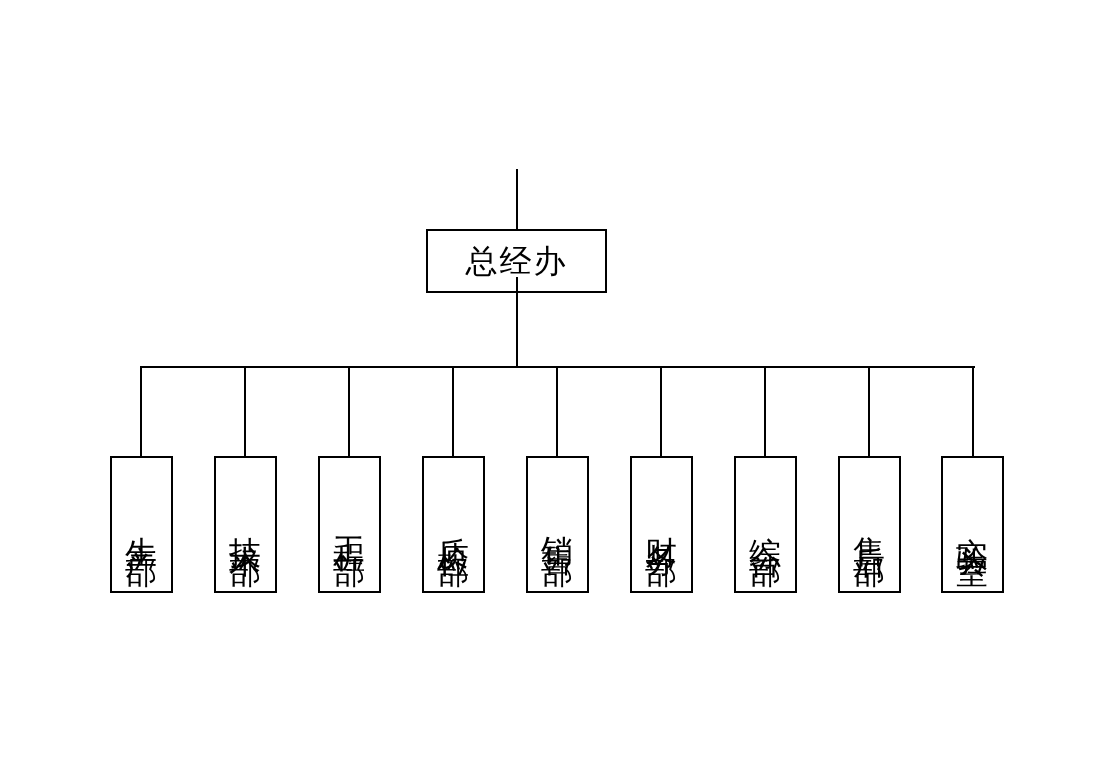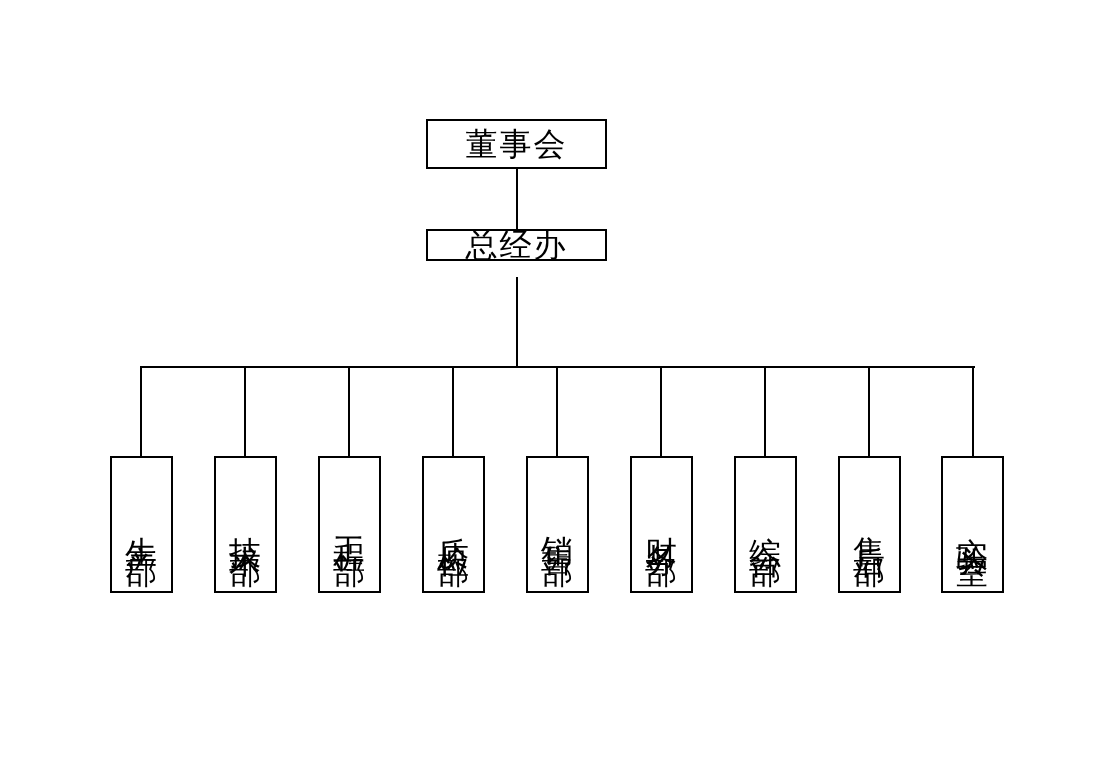--- a/index.html
+++ b/index.html
@@ -29,21 +29,21 @@
   .node-h {            
     width: 181px;
     height: 50px;
     left: 426px;
     font-size: 32px;
     letter-spacing: 2px;
     line-height: 1;
     white-space: nowrap;
   }
   .node-top    { top: 119px; }
-  .node-mid    { top: 229px; height: 32px; }
+  .node-mid    { top: 229px; height: 64px; }
   .node-v {            
     width: 63px;
     height: 137px;
     top: 456px;
     font-size: 32px;
     writing-mode: vertical-rl;
     text-orientation: upright;
     letter-spacing: 9px;
     line-height: 1;
   }
@@ -76,21 +76,20 @@
   .p5 { left: 660px; }
   .p6 { left: 764px; }
   .p7 { left: 868px; }
   .p8 { left: 972px; }
 </style>
 </head>
 <body>
 
 <div class="page">
 
-  <div class="node node-h node-top">董事会</div>
 
   <div class="line v-line conn-top-mid"></div>
 
   <div class="node node-h node-mid">总经办</div>
 
   <div class="line v-line conn-mid-bus"></div>
 
   <div class="line h-line conn-bus"></div>
 
   <div class="line v-line drop p0"></div>

